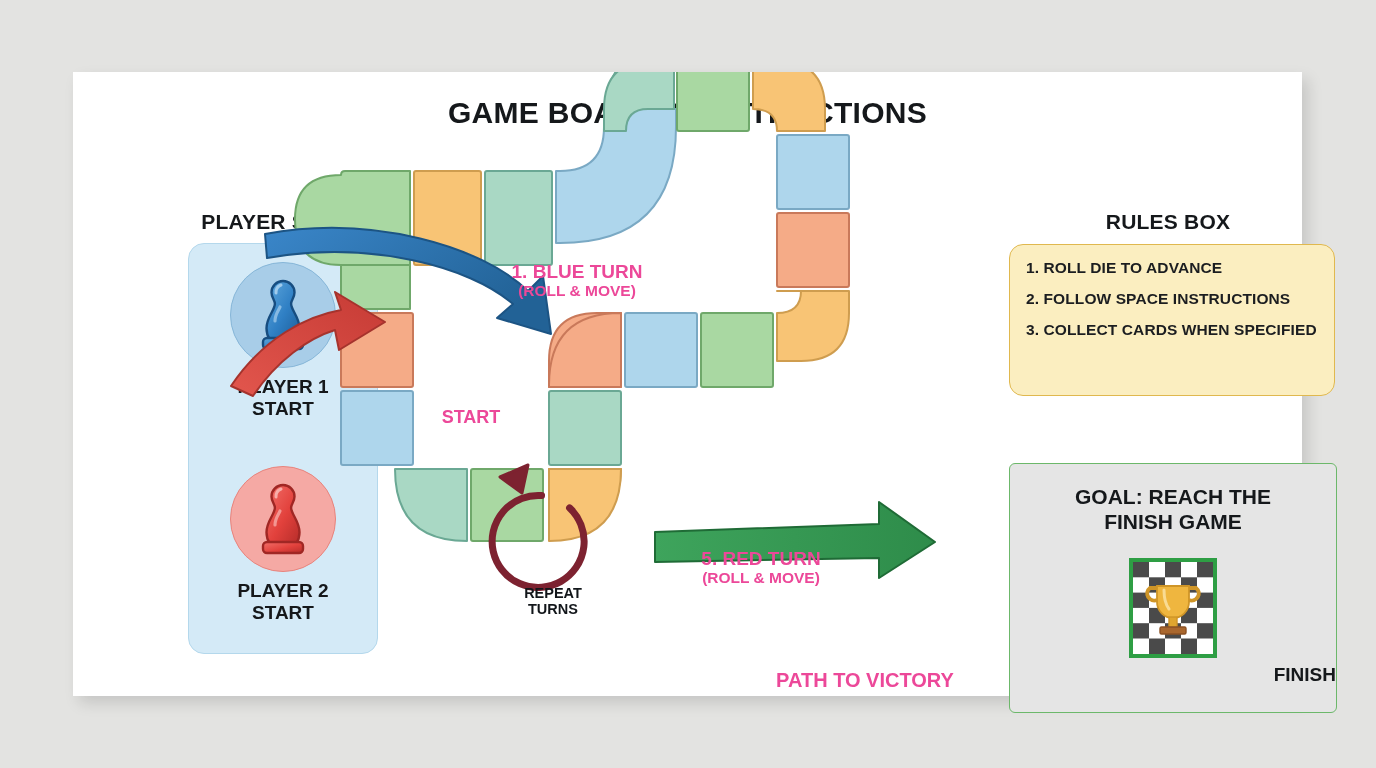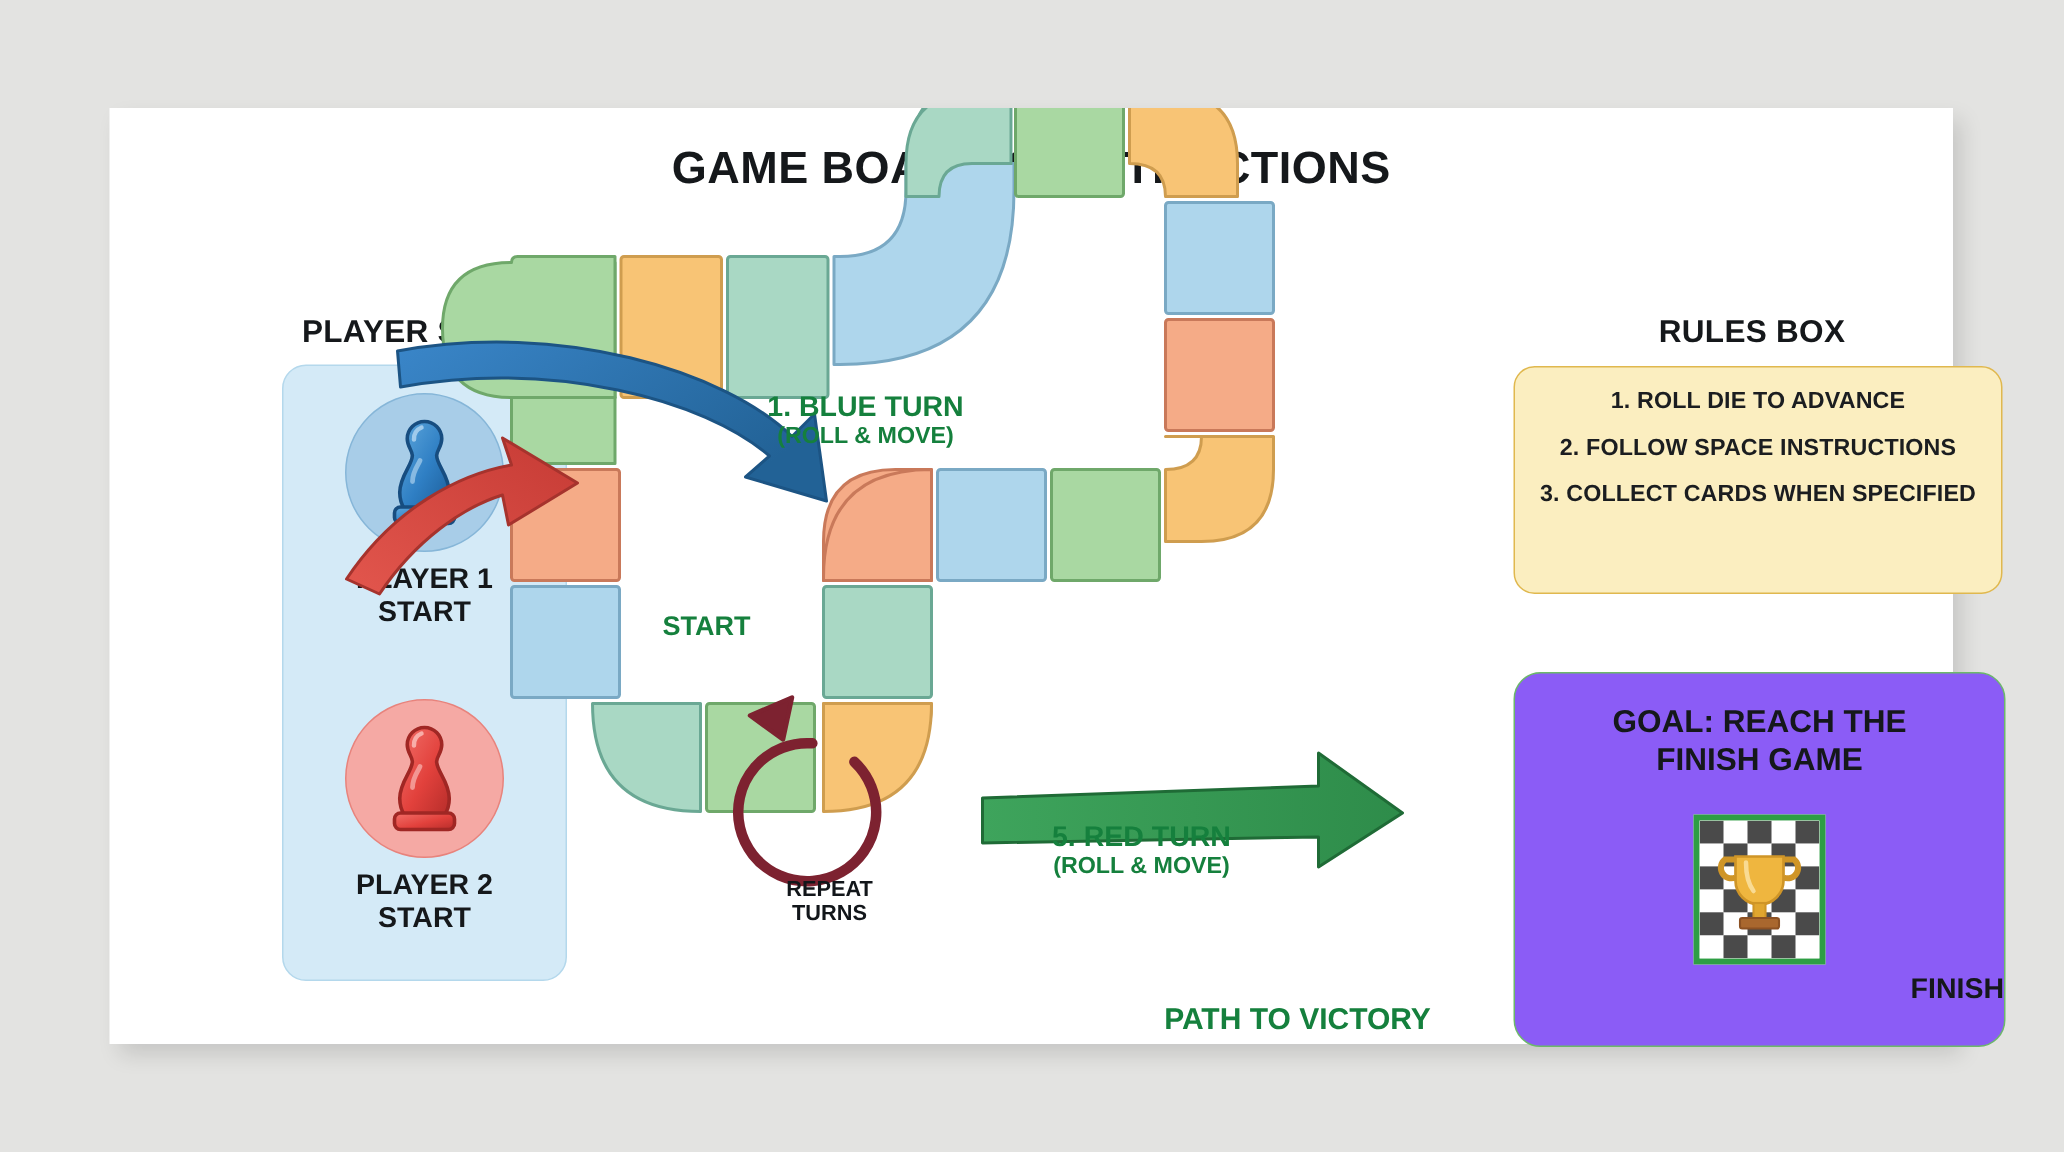--- a/index.html
+++ b/index.html
@@ -75,39 +75,38 @@
   #rules-head { left: 975px; top: 138px; width: 240px; }
   #rules-box {
     position: absolute;
     left: 936px; top: 172px;
     width: 326px; height: 152px;
     background: #fbeec0;
     border: 1.6px solid #e0b84e;
     border-radius: 14px;
     padding: 14px 16px;
     box-sizing: border-box;
-    text-align: center;
   }
   .rule-line {
     font-size: 15.5px;
     font-weight: bold;
     color: #1b1d20;
     margin-bottom: 13px;
     letter-spacing: 0.1px;
     white-space: nowrap;
   }
 
   
   #goal-box {
     position: absolute;
-    left: 936px; top: 376px;
+    left: 936px; top: 391px;
     width: 326px; height: 248px;
-    background: #8b5cf6;
+    background: #e5e5e5;
     border: 1.6px solid #6cb86a;
-    border-radius: 18px;
+    border-radius: 6px;
   }
   #goal-title {
     position: absolute;
     left: 0; right: 0; top: 20px;
     text-align: center;
     font-size: 21px;
     font-weight: bold;
     line-height: 1.2;
     color: #15181b;
   }
@@ -129,21 +128,21 @@
     text-align: right;
     font-size: 19px;
     font-weight: bold;
     color: #15181b;
   }
 
   
   .board-lbl {
     position: absolute;
     font-weight: bold;
-    color: #15803d;
+    color: #ec4899;
     text-align: center;
     line-height: 1.13;
   }
   #lbl-blue { left: 404px; top: 189px; width: 200px; font-size: 19px; }
   #lbl-blue .sub { font-size: 15.5px; }
   #lbl-red { left: 598px; top: 476px; width: 180px; font-size: 19px; }
   #lbl-red .sub { font-size: 15.5px; }
   #lbl-repeat {
     left: 438px; top: 513px; width: 84px;
     font-size: 14.5px; color: #12161a;

